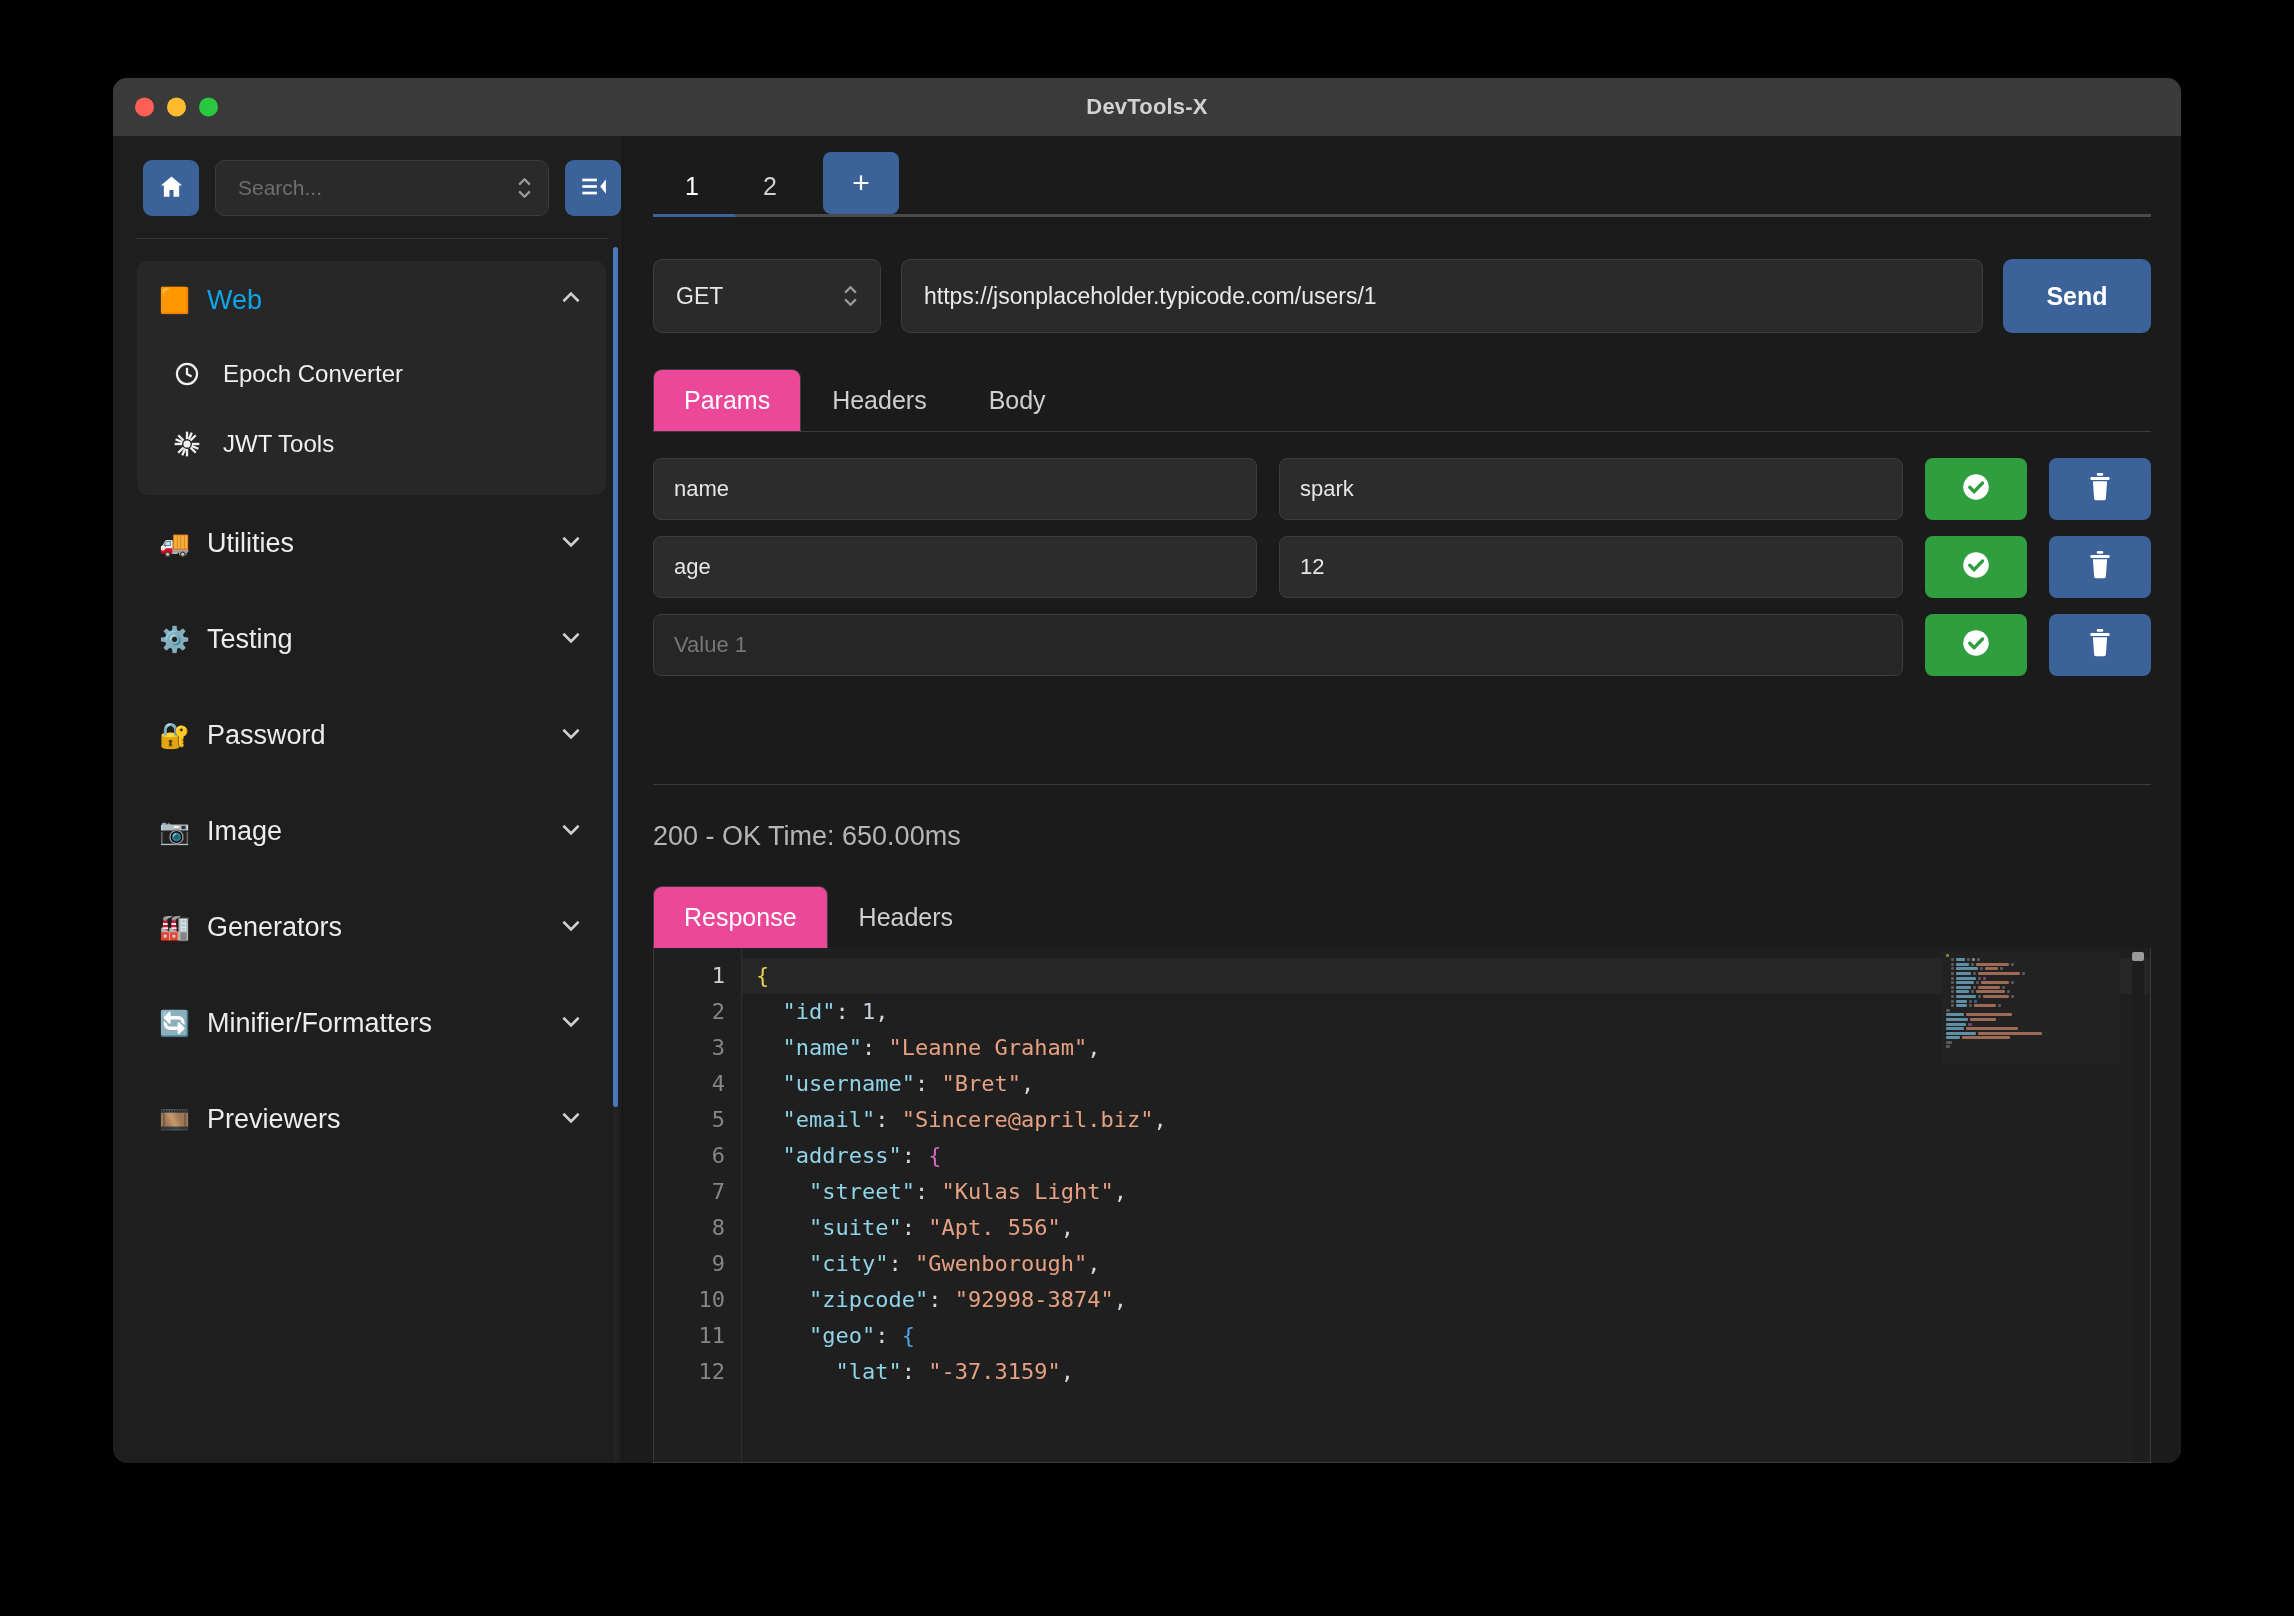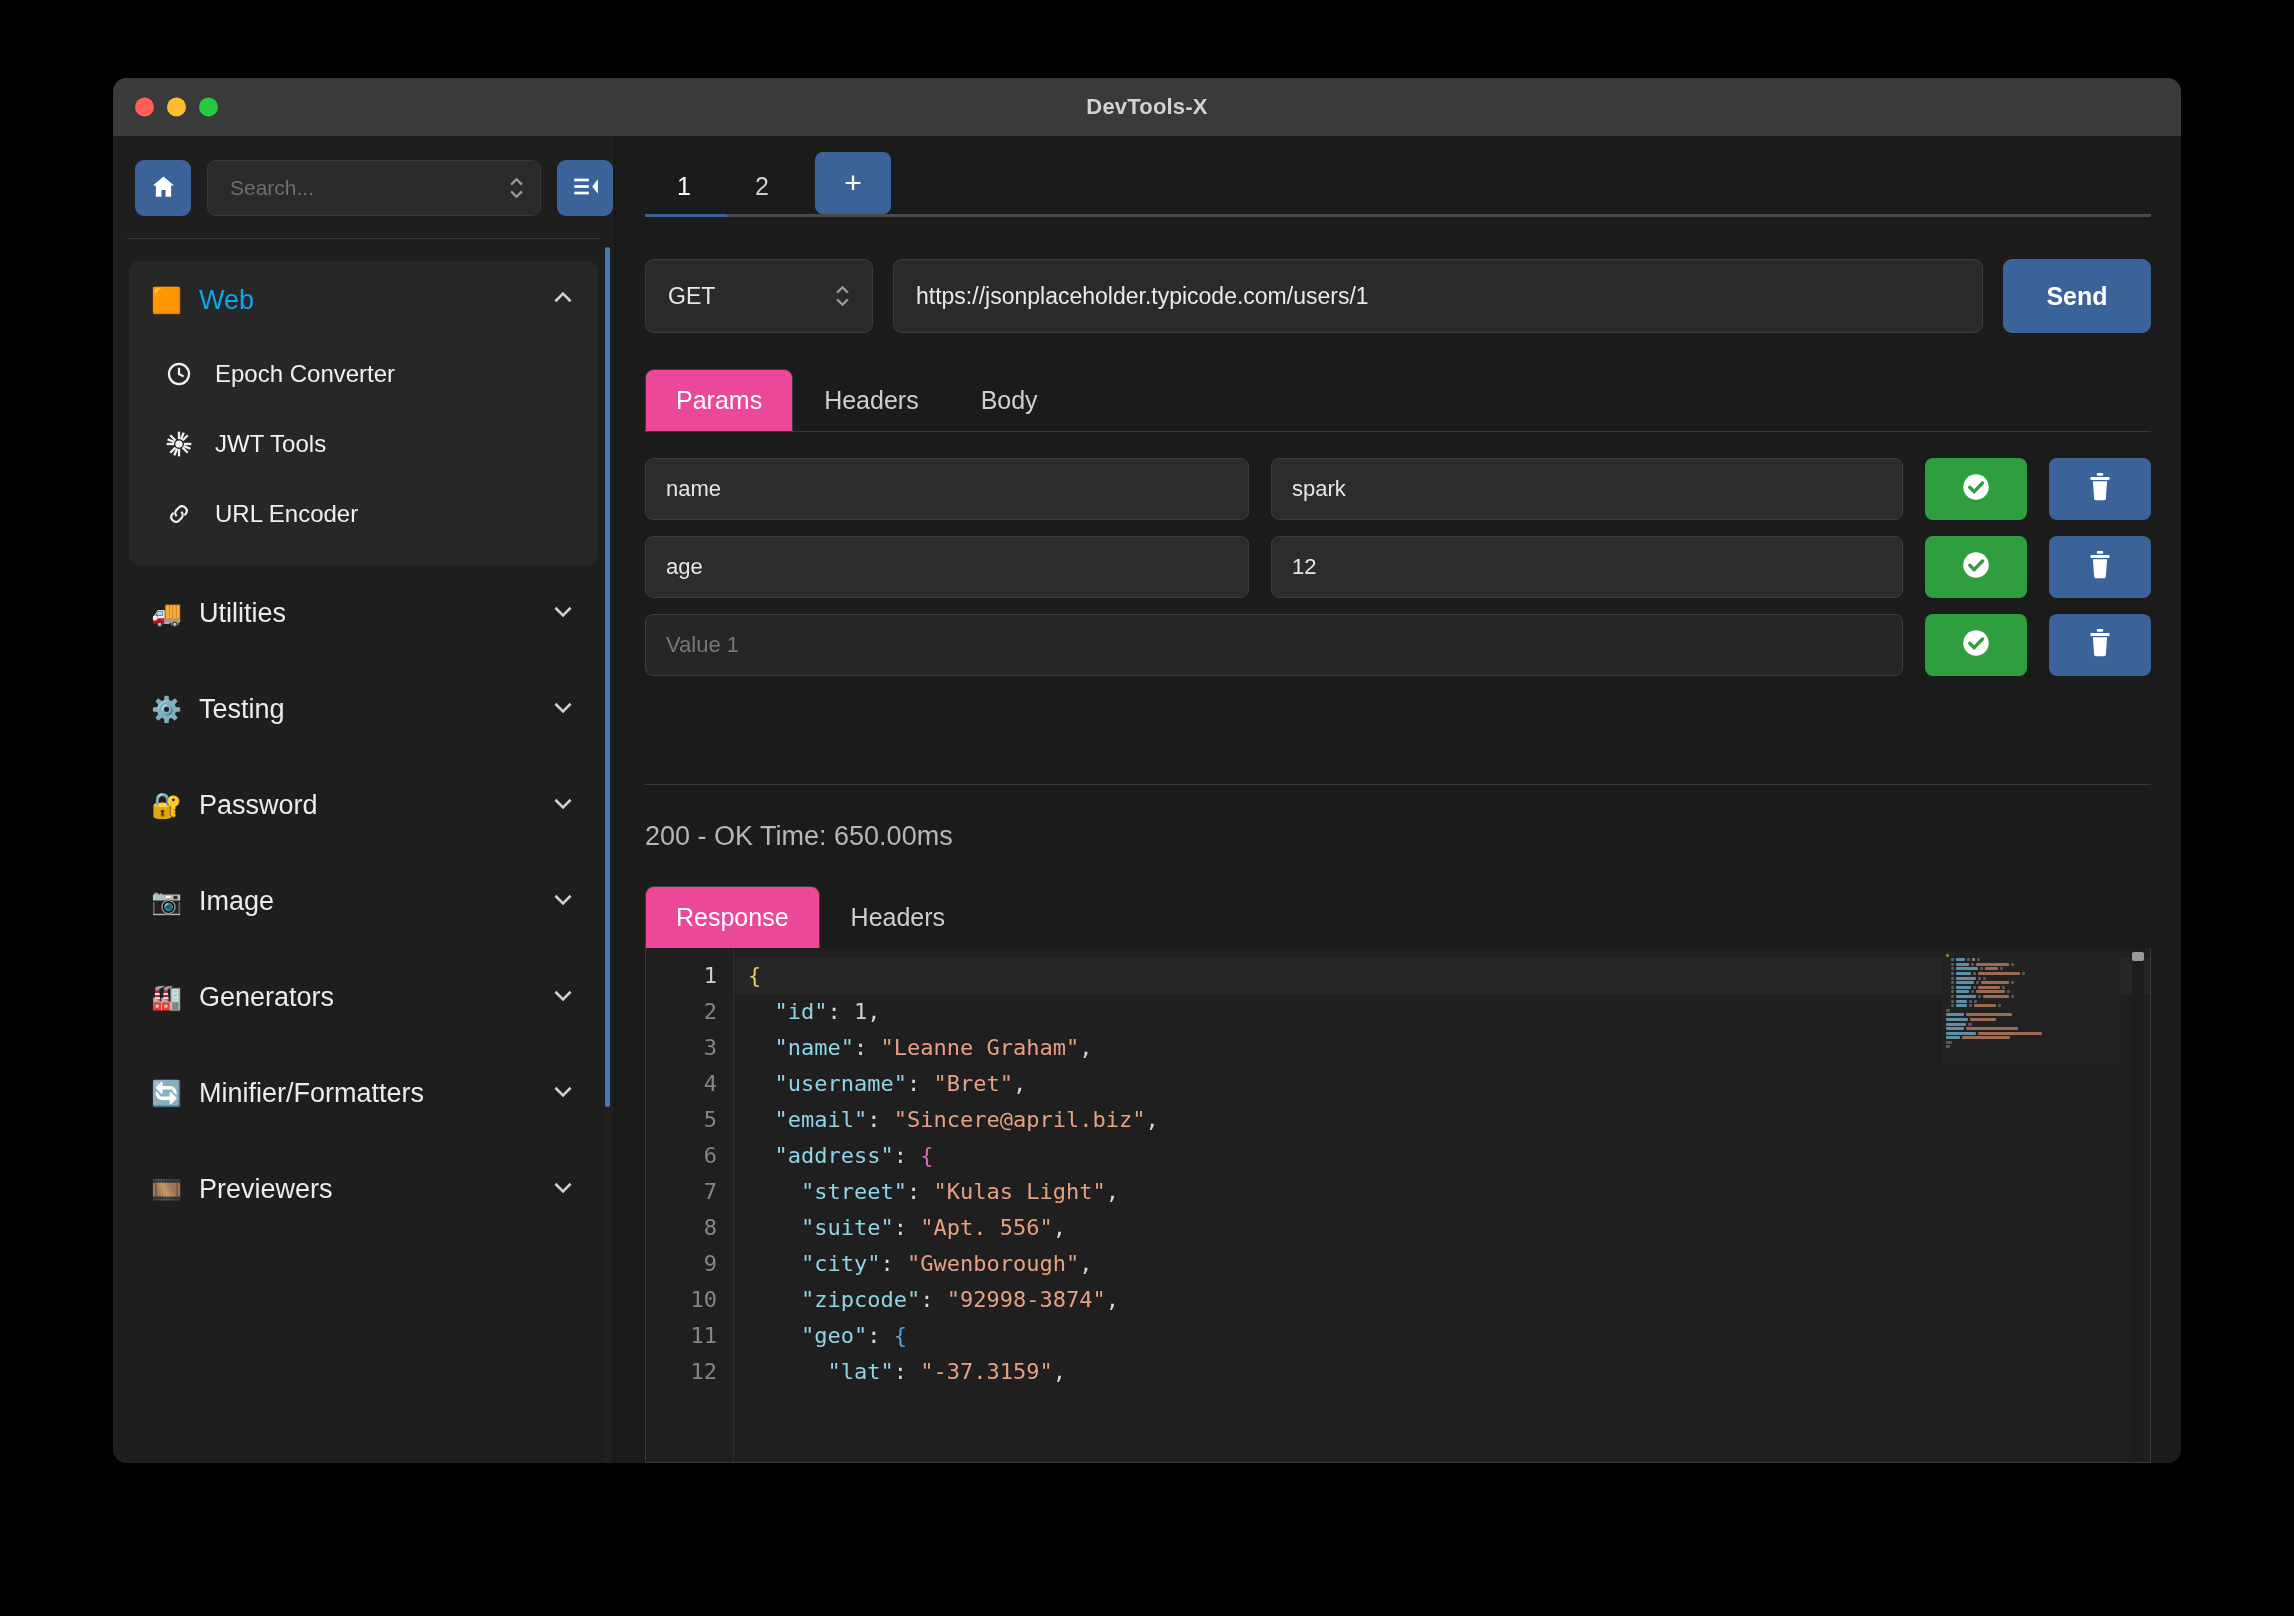--- a/index.html
+++ b/index.html
@@ -32,21 +32,21 @@
   .dot { width: 19px; height: 19px; border-radius: 50%; }
   .dot.red { background: #ff5f57; }
   .dot.yellow { background: #febc2e; }
   .dot.green { background: #28c840; }
   .win-title {
     width: 100%; text-align: center;
     font-size: 22px; font-weight: bold; color: #d2d2d2;
     letter-spacing: .2px;
   }
 
-  .body-row { flex: 1 1 auto; display: flex; min-height: 0; background: #1b1b1b; }
+  .body-row { flex: 1 1 auto; display: flex; min-height: 0; background: #1b1b1b; margin-left: 8px; }
 
   
   .sidebar {
     width: 502px; flex: 0 0 502px;
     background: #1e1e1e;
     display: flex; flex-direction: column;
     position: relative;
     border-right: 1px solid #141414;
   }
   .sb-top { padding: 24px 22px 22px 22px; display: flex; align-items: center; gap: 16px; }
@@ -322,29 +322,20 @@
                       <rect x="11" y="16.2" width="2" height="6.4" transform="rotate(22.5 12 12)"></rect>
                       <rect x="1.4" y="11" width="6.4" height="2" transform="rotate(22.5 12 12)"></rect>
                       <rect x="16.2" y="11" width="6.4" height="2" transform="rotate(22.5 12 12)"></rect>
                     </g>
                   </svg>
                 </span>
                 <span class="slabel">JWT Tools</span>
               </div>
 
 
-              <div class="sub-item">
-                <span class="sicon">
-                  <svg viewBox="0 0 24 24">
-                      <path d="M10 14a4 4 0 0 1 0-5.6l2.2-2.2a4 4 0 0 1 5.6 5.6l-1.2 1.2"></path>
-                      <path d="M14 10a4 4 0 0 1 0 5.6l-2.2 2.2a4 4 0 0 1-5.6-5.6l1.2-1.2"></path>
-                    </svg>
-                </span>
-                <span class="slabel">URL Encoder</span>
-              </div>
 
             </div>
           </div>
 
           <div class="group-row">
             <span class="glyph">🚚</span>
             <span class="gname">Utilities</span>
             <span><svg class="chev" viewBox="0 0 24 24">
                   <polyline points="5,9 12,16 19,9"></polyline>
                 </svg></span>

